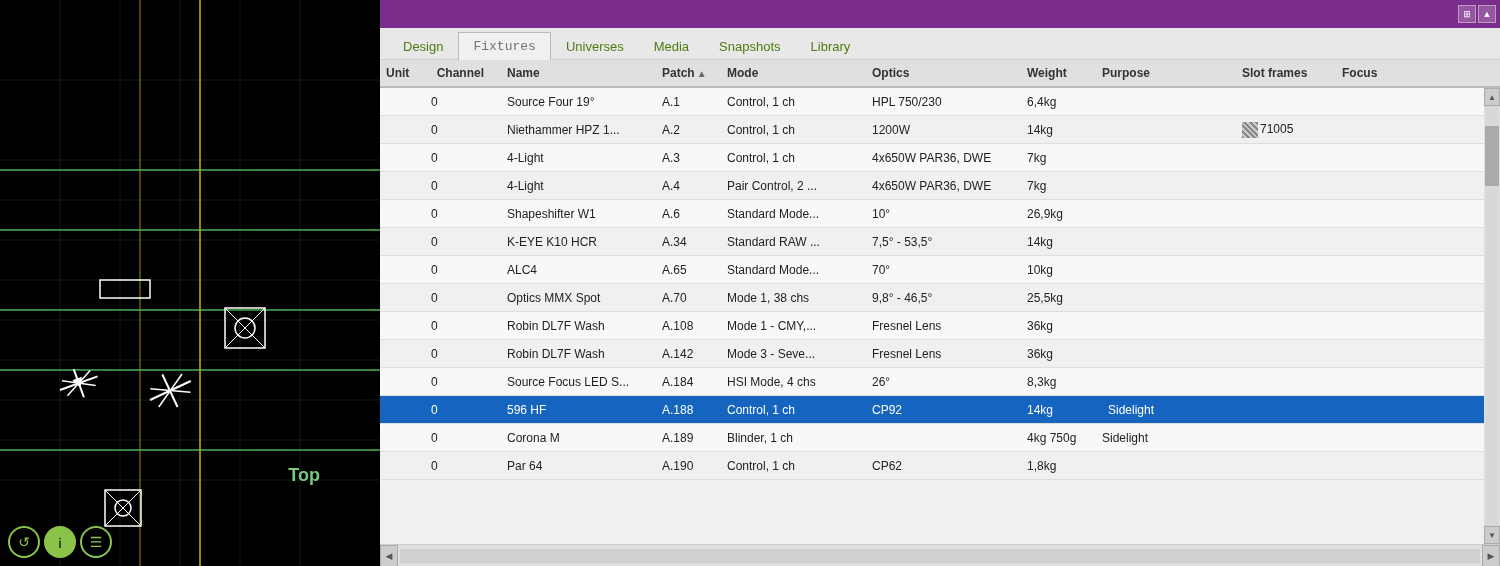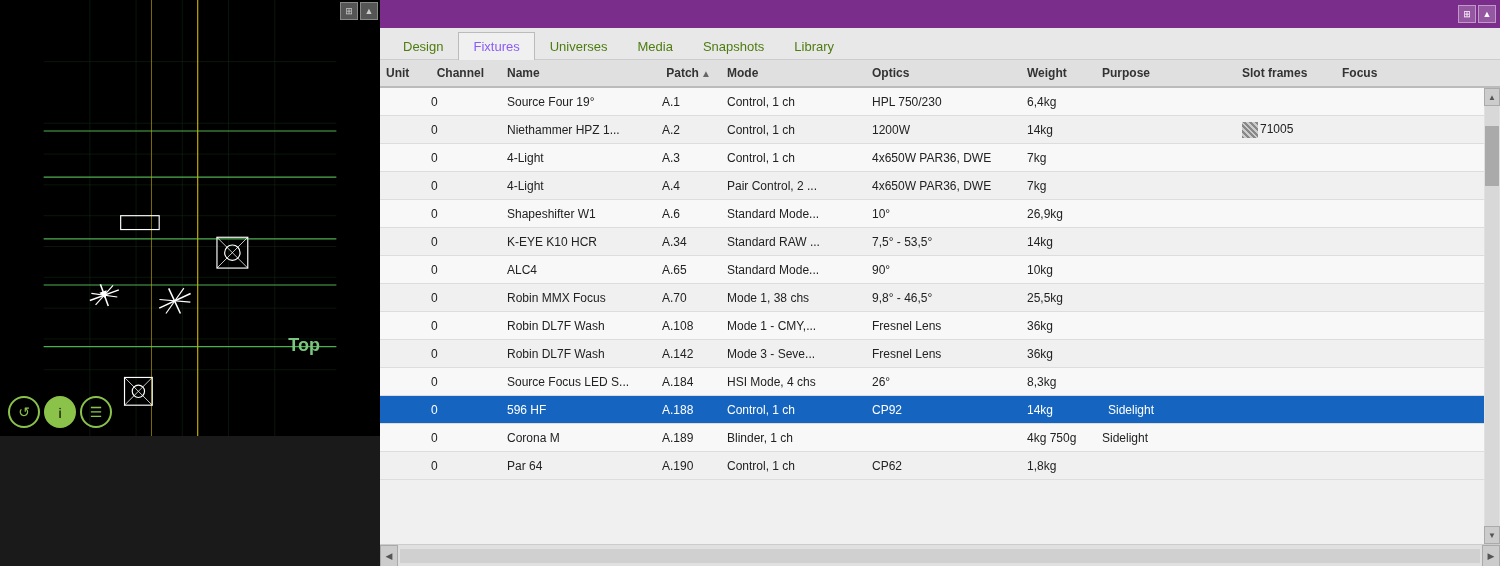--- a/index.html
+++ b/index.html
@@ -9,21 +9,21 @@
       background: #1a1a1a;
       font-family: 'Segoe UI', Arial, sans-serif;
       font-size: 13px;
       overflow: hidden;
       display: flex;
     }
 
     
     .left-panel {
       width: 380px;
-      height: 436px;
+      height: 566px;
       background: #000;
       position: relative;
       flex-shrink: 0;
     }
 
     .left-panel-titlebar {
       position: absolute;
       top: 0; right: 0;
       display: flex;
       gap: 2px;
@@ -94,21 +94,22 @@
       border-bottom: none;
       background: transparent;
       position: relative;
       bottom: -1px;
     }
 
     .tab.active {
       background: #f0f0f0;
       border-color: #bbb;
       border-bottom-color: #f0f0f0;
-      color: #8b5cf6;
+      color: #737373;
+      font-family: Liberation Mono, monospace;
     }
 
     
     .toolbar-row {
       height: 36px;
       background: #f0f0f0;
       display: flex;
       align-items: center;
       justify-content: space-between;
       padding: 0 8px;
@@ -190,21 +191,21 @@
       color: #fff;
     }
 
     .table-row.selected .cell {
       color: #fff;
     }
 
     .col-unit { width: 45px; min-width: 45px; padding: 0 6px; }
     .col-channel { width: 65px; min-width: 65px; padding: 0 6px; justify-content: flex-end; }
     .col-name { width: 155px; min-width: 155px; padding: 0 6px; margin-left: 11px; }
-    .col-patch { width: 65px; min-width: 65px; padding: 0 6px; justify-content: center; }
+    .col-patch { width: 65px; min-width: 65px; padding: 0 6px; }
     .col-mode { width: 145px; min-width: 145px; padding: 0 6px; }
     .col-optics { width: 155px; min-width: 155px; padding: 0 6px; }
     .col-weight { width: 75px; min-width: 75px; padding: 0 6px; }
     .col-purpose { width: 140px; min-width: 140px; padding: 0 6px; }
     .col-slotframes { width: 100px; min-width: 100px; padding: 0 6px; }
     .col-focus { width: 60px; min-width: 60px; padding: 0 6px; }
 
     .cell { white-space: nowrap; overflow: hidden; text-overflow: ellipsis; }
 
     .header-cell {
@@ -565,30 +566,30 @@
       <div class="col-purpose"><span class="cell"></span></div>
       <div class="col-slotframes cell"></div>
       <div class="col-focus cell"></div>
     </div>
           <div class="table-row">
       <div class="col-unit cell"></div>
       <div class="col-channel cell">0</div>
       <div class="col-name cell">ALC4</div>
       <div class="col-patch cell">A.65</div>
       <div class="col-mode cell">Standard Mode...</div>
-      <div class="col-optics cell">90°</div>
+      <div class="col-optics cell">70°</div>
       <div class="col-weight cell">10kg</div>
       <div class="col-purpose"><span class="cell"></span></div>
       <div class="col-slotframes cell"></div>
       <div class="col-focus cell"></div>
     </div>
           <div class="table-row">
       <div class="col-unit cell"></div>
       <div class="col-channel cell">0</div>
-      <div class="col-name cell">Robin MMX Focus</div>
+      <div class="col-name cell">Optics MMX Spot</div>
       <div class="col-patch cell">A.70</div>
       <div class="col-mode cell">Mode 1, 38 chs</div>
       <div class="col-optics cell">9,8° - 46,5°</div>
       <div class="col-weight cell">25,5kg</div>
       <div class="col-purpose"><span class="cell"></span></div>
       <div class="col-slotframes cell"></div>
       <div class="col-focus cell"></div>
     </div>
           <div class="table-row">
       <div class="col-unit cell"></div>

